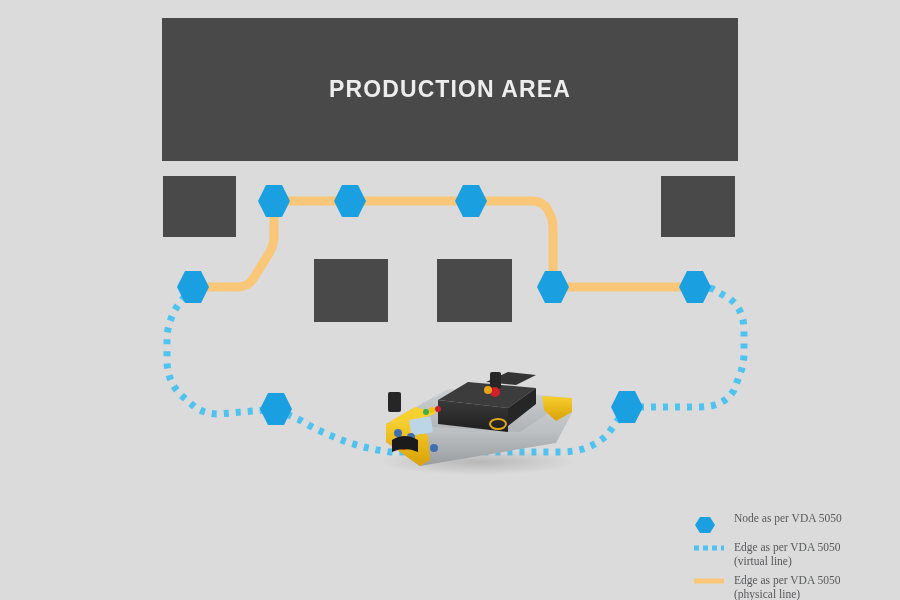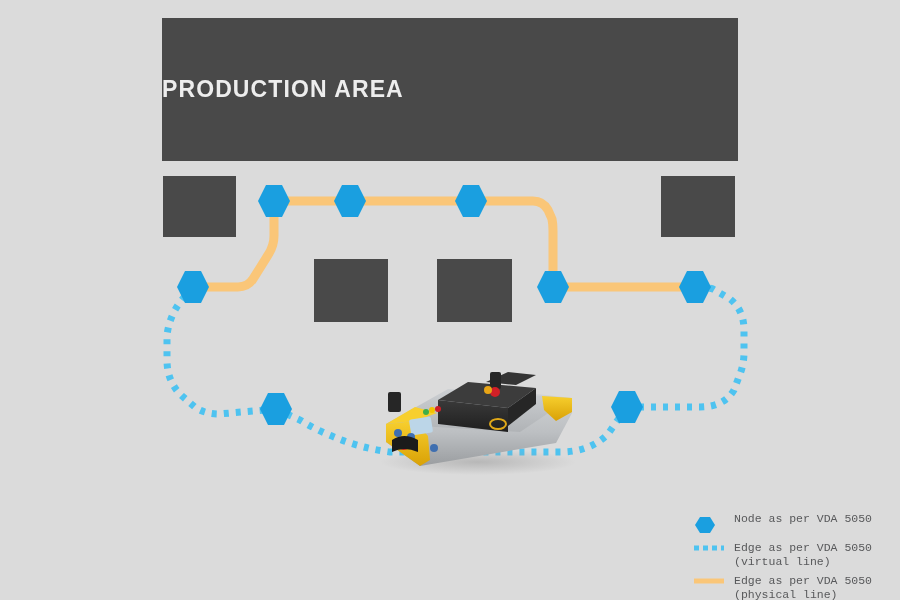--- a/index.html
+++ b/index.html
@@ -27,21 +27,21 @@
   }
   .prod-area {
     position: absolute;
     left: 162px;
     top: 18px;
     width: 576px;
     height: 143px;
     background: #494949;
     display: flex;
     align-items: center;
-    justify-content: flex-start;
+    justify-content: center;
   }
   .prod-area-label {
     color: #ededed;
     font-size: 23px;
     font-weight: bold;
     letter-spacing: 1.1px;
     font-family: "Liberation Sans", sans-serif;
   }
   .machine {
     position: absolute;
@@ -64,21 +64,21 @@
     flex: 0 0 40px;
     display: flex;
     align-items: center;
     justify-content: flex-start;
     padding-top: 3px;
   }
   .legend-text {
     color: #58595b;
     font-size: 11.5px;
     line-height: 13.5px;
-    font-family: Liberation Mono, monospace;
+    font-family: Liberation Serif, serif;
     white-space: pre-line;
   }
   .hex-legend {
     display: block;
   }
   .dash-legend, .solid-legend {
     display: block;
   }
 </style>
 </head>

